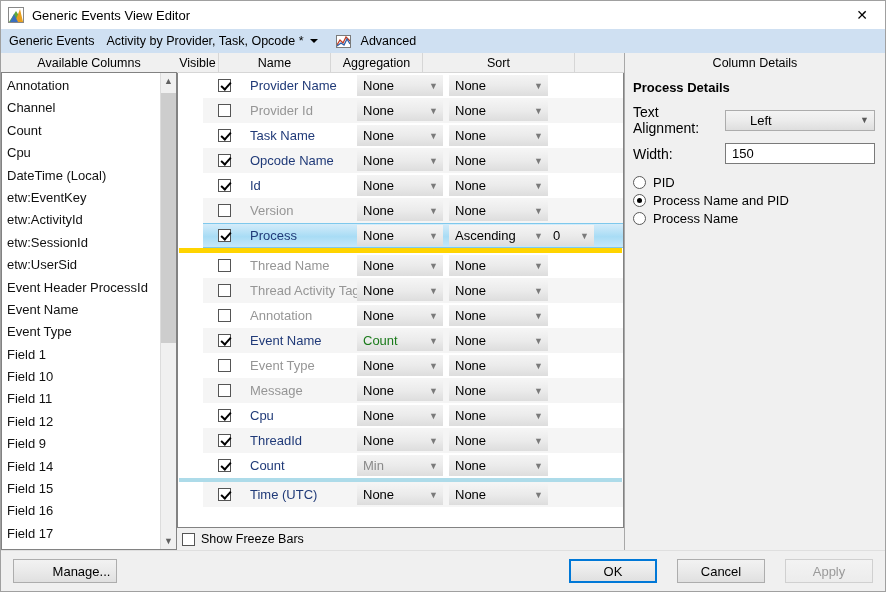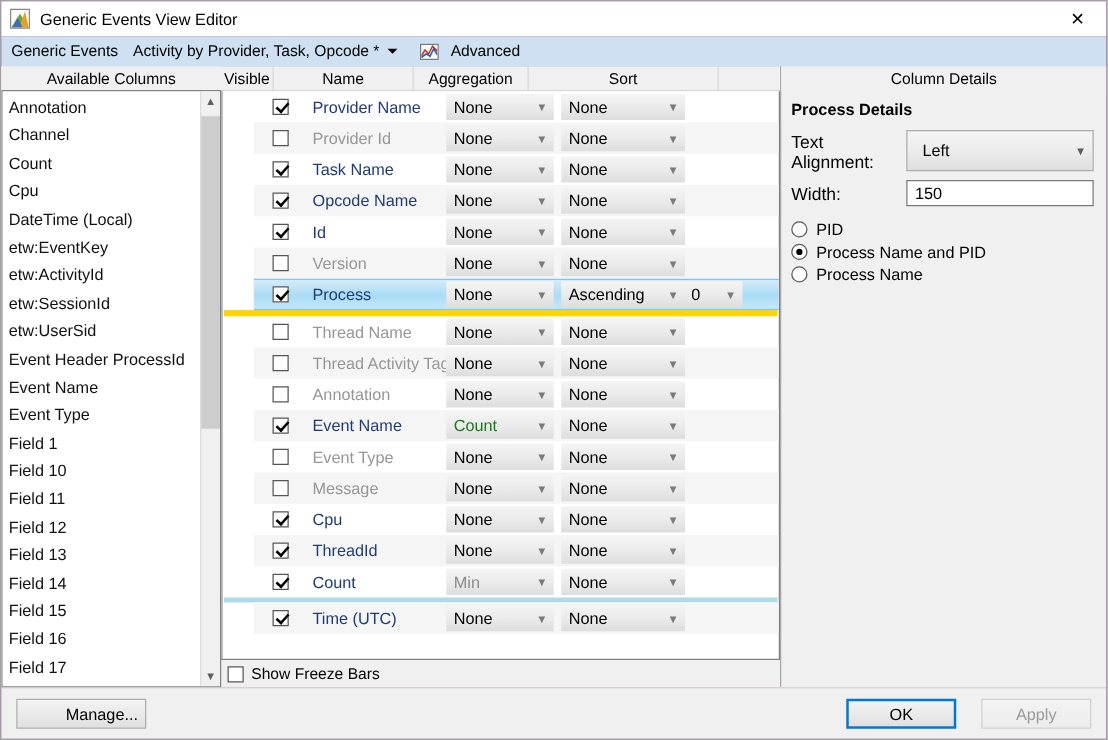--- a/index.html
+++ b/index.html
@@ -298,25 +298,25 @@
     font-weight: bold;
     font-size: 13px;
     margin-bottom: 9px;
   }
   .rp-field {
     display:flex; align-items:center;
     margin-bottom: 7px;
   }
   .rp-label { width: 92px; font-size: 14px; }
   .rp-combo {
-    flex:1; height: 33px;
+    flex:1; height: 21px;
     background: linear-gradient(to bottom, #f4f4f4 0%, #ececec 50%, #dedede 100%);
     border: 1px solid #acacac;
     display:flex; align-items:center;
-    padding: 0 2px 0 12px;
+    padding: 0 2px 0 24px;
     font-size: 13px;
     cursor: default;
   }
   .rp-combo .cv { flex:1; }
   .rp-combo .cb-arrow { width: 15px; text-align:center; color:#5a5a5a; font-size:9px; }
   .rp-input {
     flex:1; height: 21px;
     background:#fff;
     border: 1px solid #7a7a7a;
     display:flex; align-items:center;
@@ -410,21 +410,21 @@
             <div class="avail-item">etw:ActivityId</div>
             <div class="avail-item">etw:SessionId</div>
             <div class="avail-item">etw:UserSid</div>
             <div class="avail-item">Event Header ProcessId</div>
             <div class="avail-item">Event Name</div>
             <div class="avail-item">Event Type</div>
             <div class="avail-item">Field 1</div>
             <div class="avail-item">Field 10</div>
             <div class="avail-item">Field 11</div>
             <div class="avail-item">Field 12</div>
-            <div class="avail-item">Field 13</div>
+            <div class="avail-item">Field 9</div>
             <div class="avail-item">Field 14</div>
             <div class="avail-item">Field 15</div>
             <div class="avail-item">Field 16</div>
             <div class="avail-item">Field 17</div>
           </div>
         <div class="vscroll">
           <div class="arrow">▲</div>
           <div class="track">
             <div class="thumb"></div>
           </div>
@@ -814,16 +814,17 @@
           </div>
       </div>
     </div>
   </div>
 
   <div class="footer">
     <div class="btn manage">Manage...</div>
     <div class="footer-spacer"></div>
     <div class="footer-right">
       <div class="btn primary">OK</div>
+      <div class="btn">Cancel</div>
       <div class="btn disabled">Apply</div>
     </div>
   </div>
 </div>
 
 </body></html>

